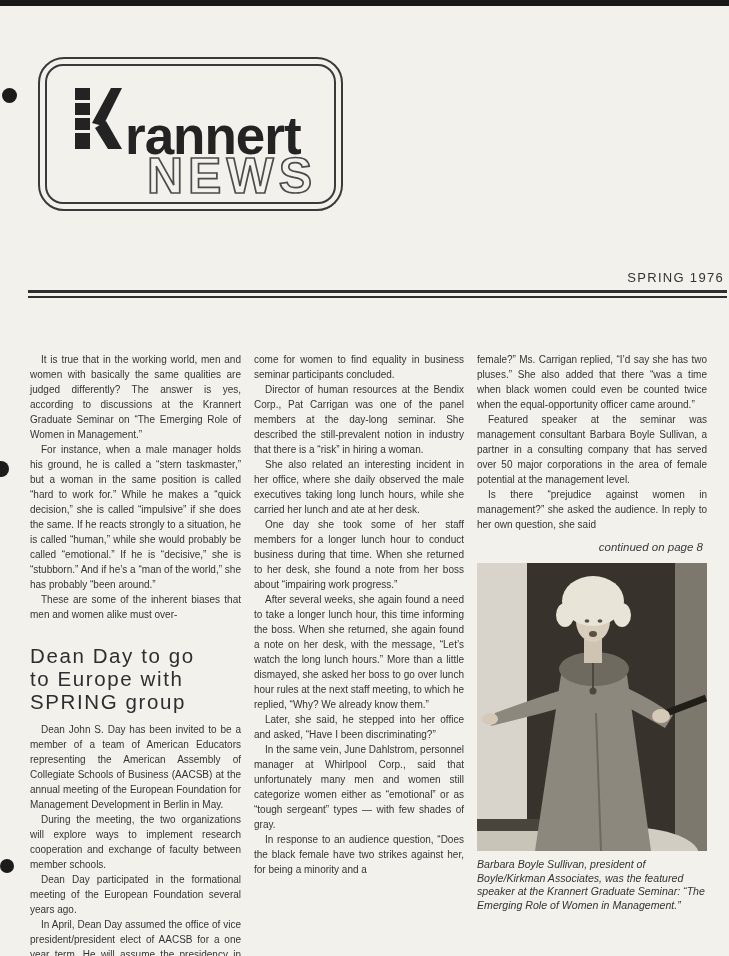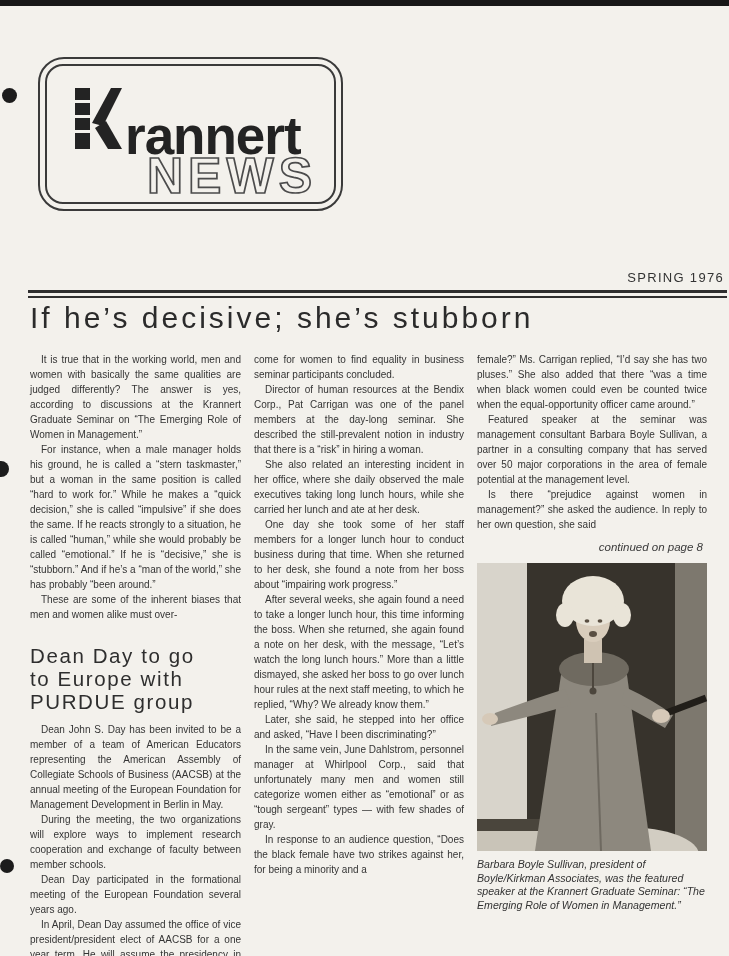--- a/index.html
+++ b/index.html
@@ -81,30 +81,29 @@
       <svg class="news-svg" viewBox="0 0 205 60">
         <text x="2" y="47" font-family="Liberation Sans, sans-serif" font-size="50" font-weight="bold" letter-spacing="5" fill="none" stroke="#4c4c4c" stroke-width="1.7">NEWS</text>
       </svg>
     </div>
   </div>
 
 
   <div class="issue">SPRING 1976</div>
   <div class="rule"></div>
 
-  <h1 class="headline">If he’s decisive; she’s stubborn</h1>
 
   <div class="col col1">
     <p>It is true that in the working world, men and women with basically the same qualities are judged differently? The answer is yes, according to discussions at the Krannert Graduate Seminar on “The Emerging Role of Women in Management.”</p>
     <p>For instance, when a male manager holds his ground, he is called a “stern taskmaster,” but a woman in the same position is called “hard to work for.” While he makes a “quick decision,” she is called “impulsive” if she does the same. If he reacts strongly to a situation, he is called “human,” while she would probably be called “emotional.” If he is “decisive,” she is “stubborn.” And if he’s a “man of the world,” she has probably “been around.”</p>
     <p>These are some of the inherent biases that men and women alike must over-</p>
     <h2 class="subhead">
       <span>Dean Day to go</span>
       <span>to Europe with</span>
-      <span>PURDUE group</span>
+      <span>SPRING group</span>
     </h2>
     <p>Dean John S. Day has been invited to be a member of a team of American Educators representing the American Assembly of Collegiate Schools of Business (AACSB) at the annual meeting of the European Foundation for Management Development in Berlin in May.</p>
     <p>During the meeting, the two organizations will explore ways to implement research cooperation and exchange of faculty between member schools.</p>
     <p>Dean Day participated in the formational meeting of the European Foundation several years ago.</p>
     <p>In April, Dean Day assumed the office of vice president/president elect of AACSB for a one year term. He will assume the presidency in April 1977.</p>
   </div>
 
   <div class="col col2">
     <p class="cont">come for women to find equality in business seminar participants concluded.</p>
     <p>Director of human resources at the Bendix Corp., Pat Carrigan was one of the panel members at the day-long seminar. She described the still-prevalent notion in industry that there is a “risk” in hiring a woman.</p>

